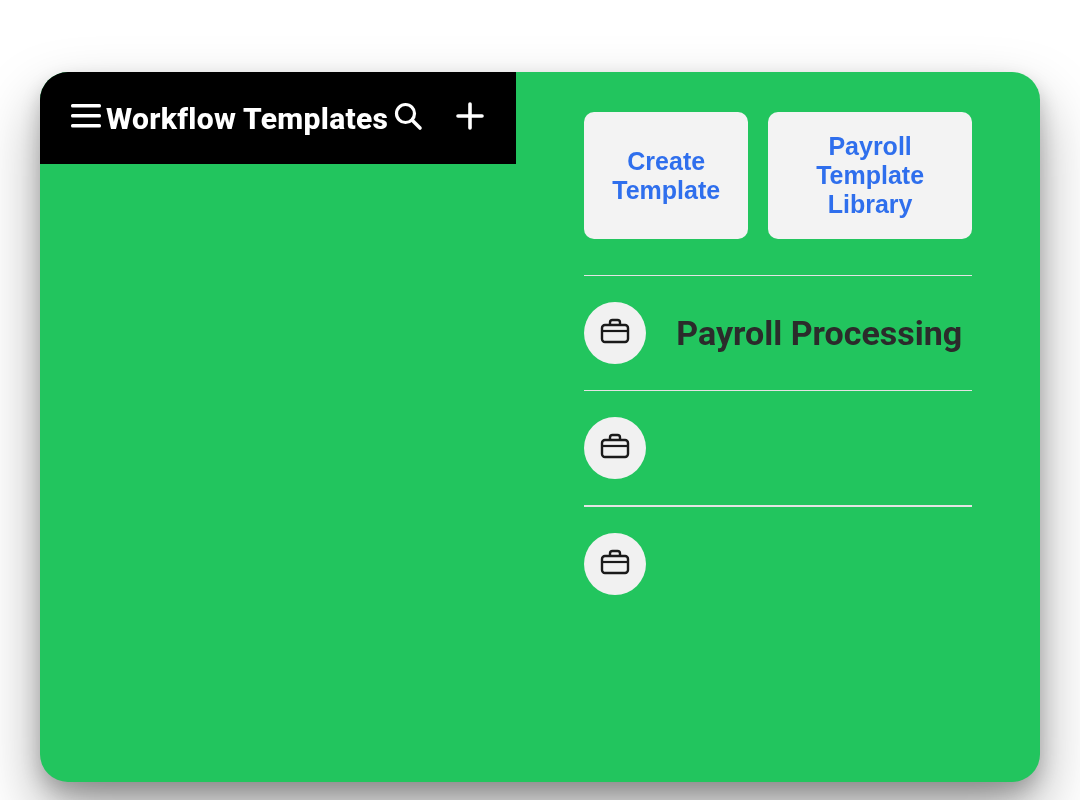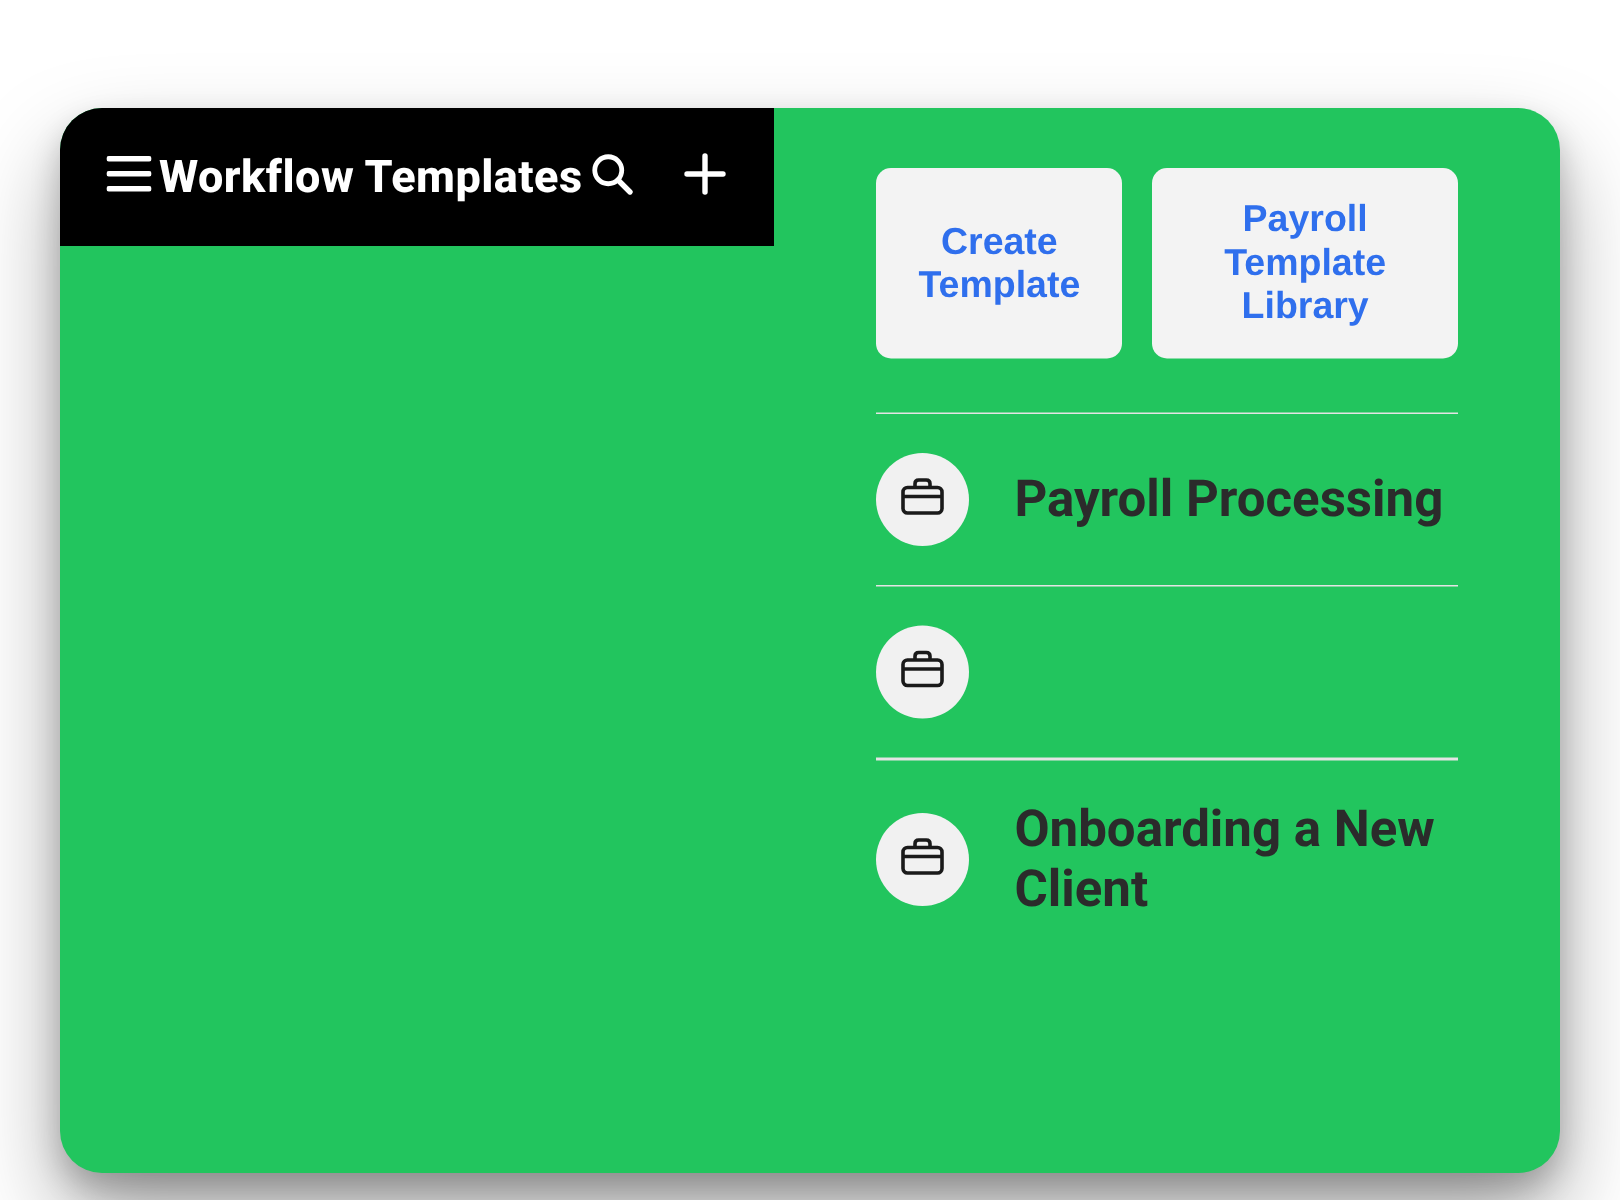--- a/index.html
+++ b/index.html
@@ -181,17 +181,16 @@
     <div class="list-item">
       <div class="icon-circle">
         <span>
           <svg width="30" height="28" viewBox="0 0 30 28" fill="none">
             <rect x="2" y="8" width="26" height="17" rx="3" stroke="#1a1a1a" stroke-width="2.4" fill="none"></rect>
             <path d="M10 8 V5.5 C10 4 11 3 12.5 3 H17.5 C19 3 20 4 20 5.5 V8" stroke="#1a1a1a" stroke-width="2.4" fill="none"></path>
             <line x1="2" y1="14" x2="28" y2="14" stroke="#1a1a1a" stroke-width="2.2"></line>
           </svg>
         </span>
       </div>
-      <div class="list-label">Onboarding a New Client</div>
     </div>
 
   </div>
 </div>
 
 </body></html>

